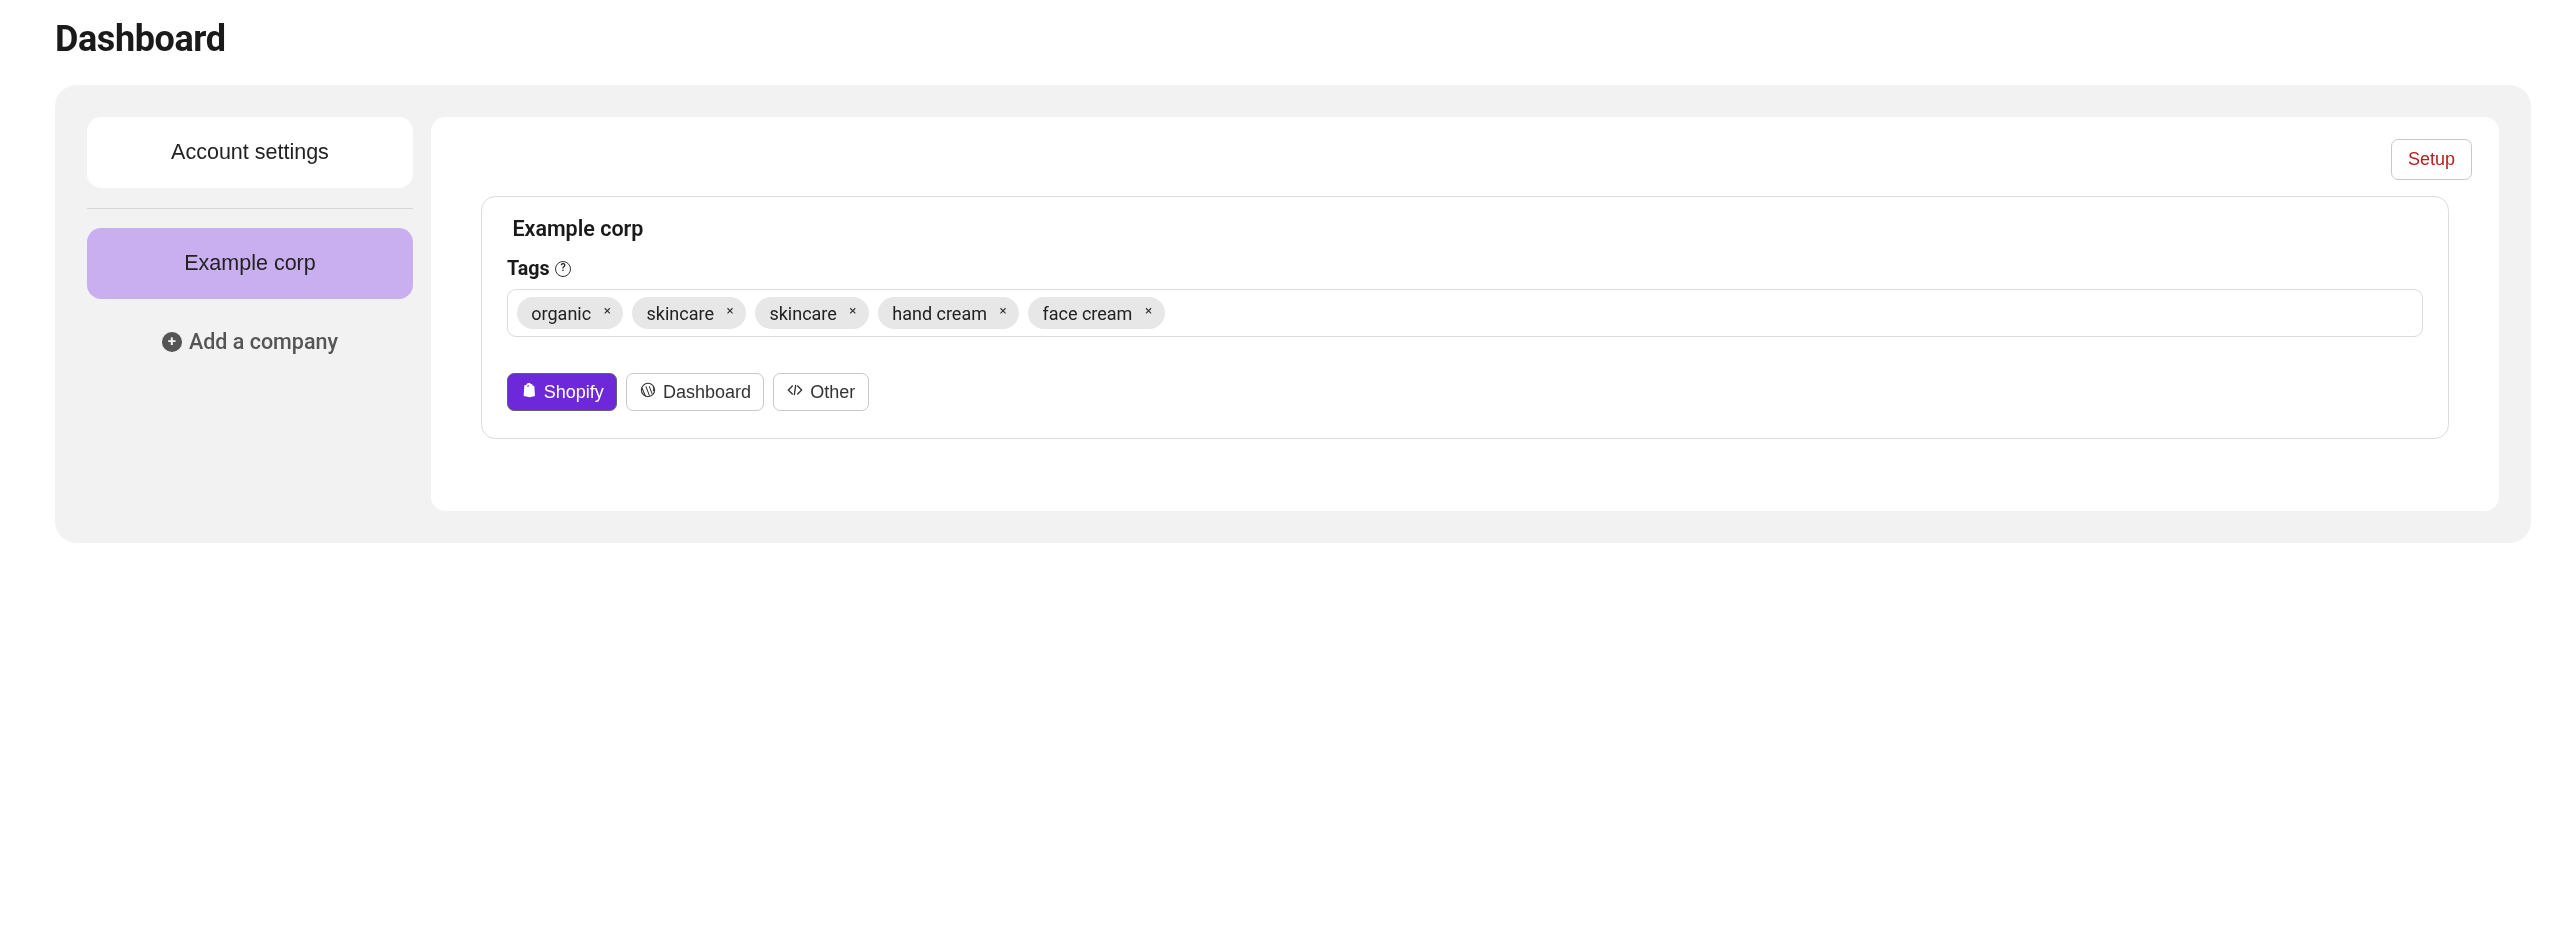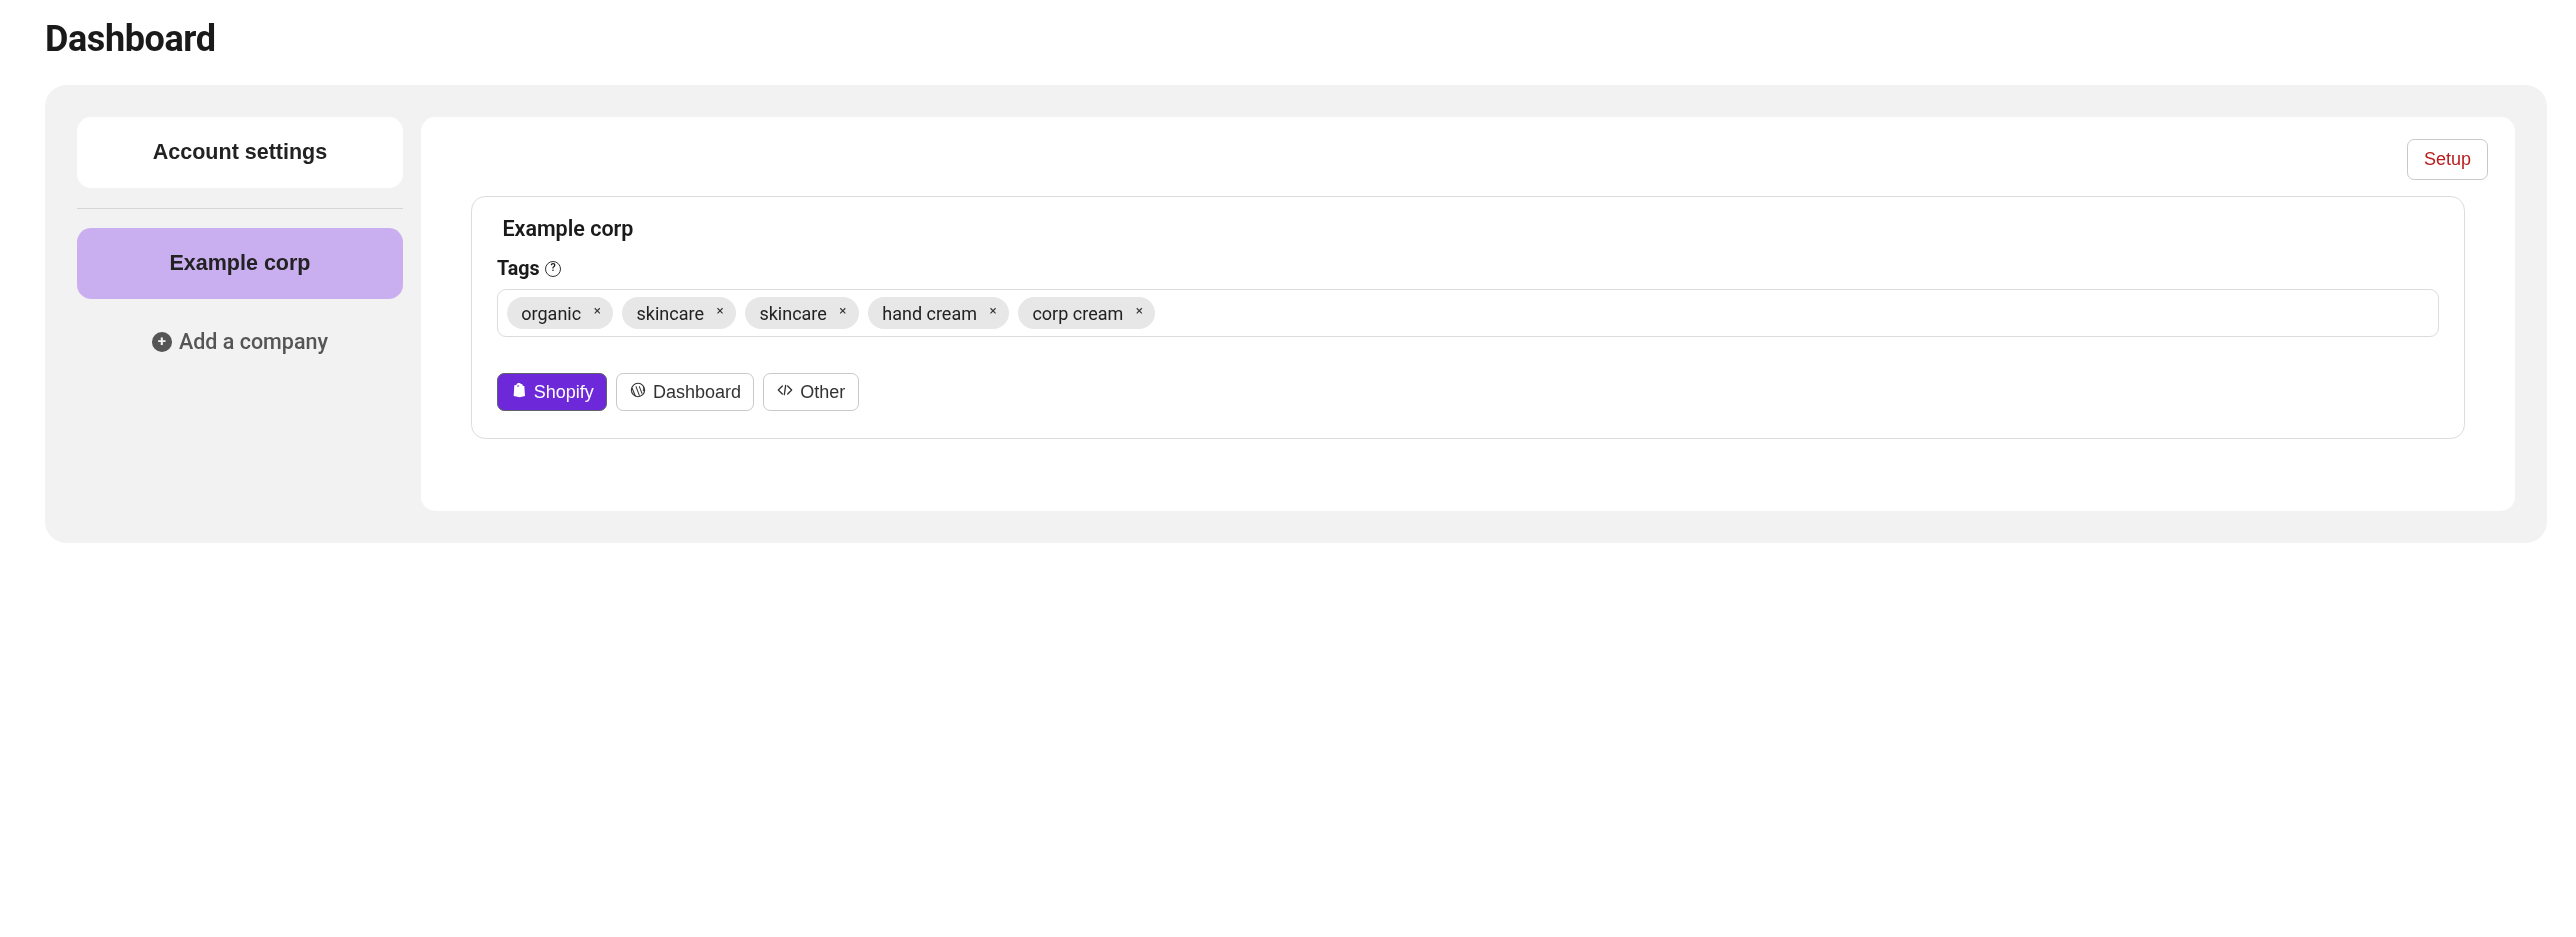--- a/index.html
+++ b/index.html
@@ -2,21 +2,22 @@
 <html style="font-size:14.3px"><head>
 <meta charset="utf-8">
 <style>
   * { box-sizing: border-box; margin: 0; padding: 0; }
   body {
     font-family: -apple-system, BlinkMacSystemFont, "Segoe UI", Roboto, Helvetica, Arial, sans-serif;
     background: #fff;
     color: #1a1a1a;
   }
   .page {
-    padding: 18px 29px 0 45px;
+    padding: 18px 45px 0 45px;
+    margin-left: 10px;
   }
   .page-title {
     font-size: 36px;
     font-weight: 700;
     margin-bottom: 25px;
     letter-spacing: -0.4px;
   }
   .panel {
     background: #f2f2f2;
     border-radius: 21.5px;
@@ -30,21 +31,21 @@
     width: 326px;
     flex-shrink: 0;
   }
   .sidebar-btn {
     width: 100%;
     background: #fff;
     border: none;
     border-radius: 14.3px;
     padding: 23px 9px;
     font-size: 21.5px;
-    font-weight: 700;
+    font-weight: 400;
     color: #222;
     cursor: pointer;
   }
   .sidebar-divider {
     border: none;
     border-top: 0.9px solid #d6d6d6;
     margin: 19.7px 0;
   }
   .sidebar-btn.active {
     background: #c9aef0;
@@ -218,21 +219,21 @@
             </span>
             <span class="tag">
               <span>skincare</span>
               <span class="tag-x">×</span>
             </span>
             <span class="tag">
               <span>hand cream</span>
               <span class="tag-x">×</span>
             </span>
             <span class="tag">
-              <span>corp cream</span>
+              <span>face cream</span>
               <span class="tag-x">×</span>
             </span>
           </div>
 
 
         <div class="platform-row" id="platform-container">
             <button class="platform-btn selected">
               <span><svg class="icon-svg light" viewBox="0 0 24 24" fill="currentColor">
                   <path d="M15 3l2 .5.5 2L20 6l1 15-8 2-9-2L5 5l3-.5C8.5 2.5 10 1.5 12 1.5c1.5 0 2.5 1 3 1.5zM11 5c-.8 0-1.6.7-2 2l3.5-.7C12.2 5.4 11.7 5 11 5z"></path>
                 </svg></span>

